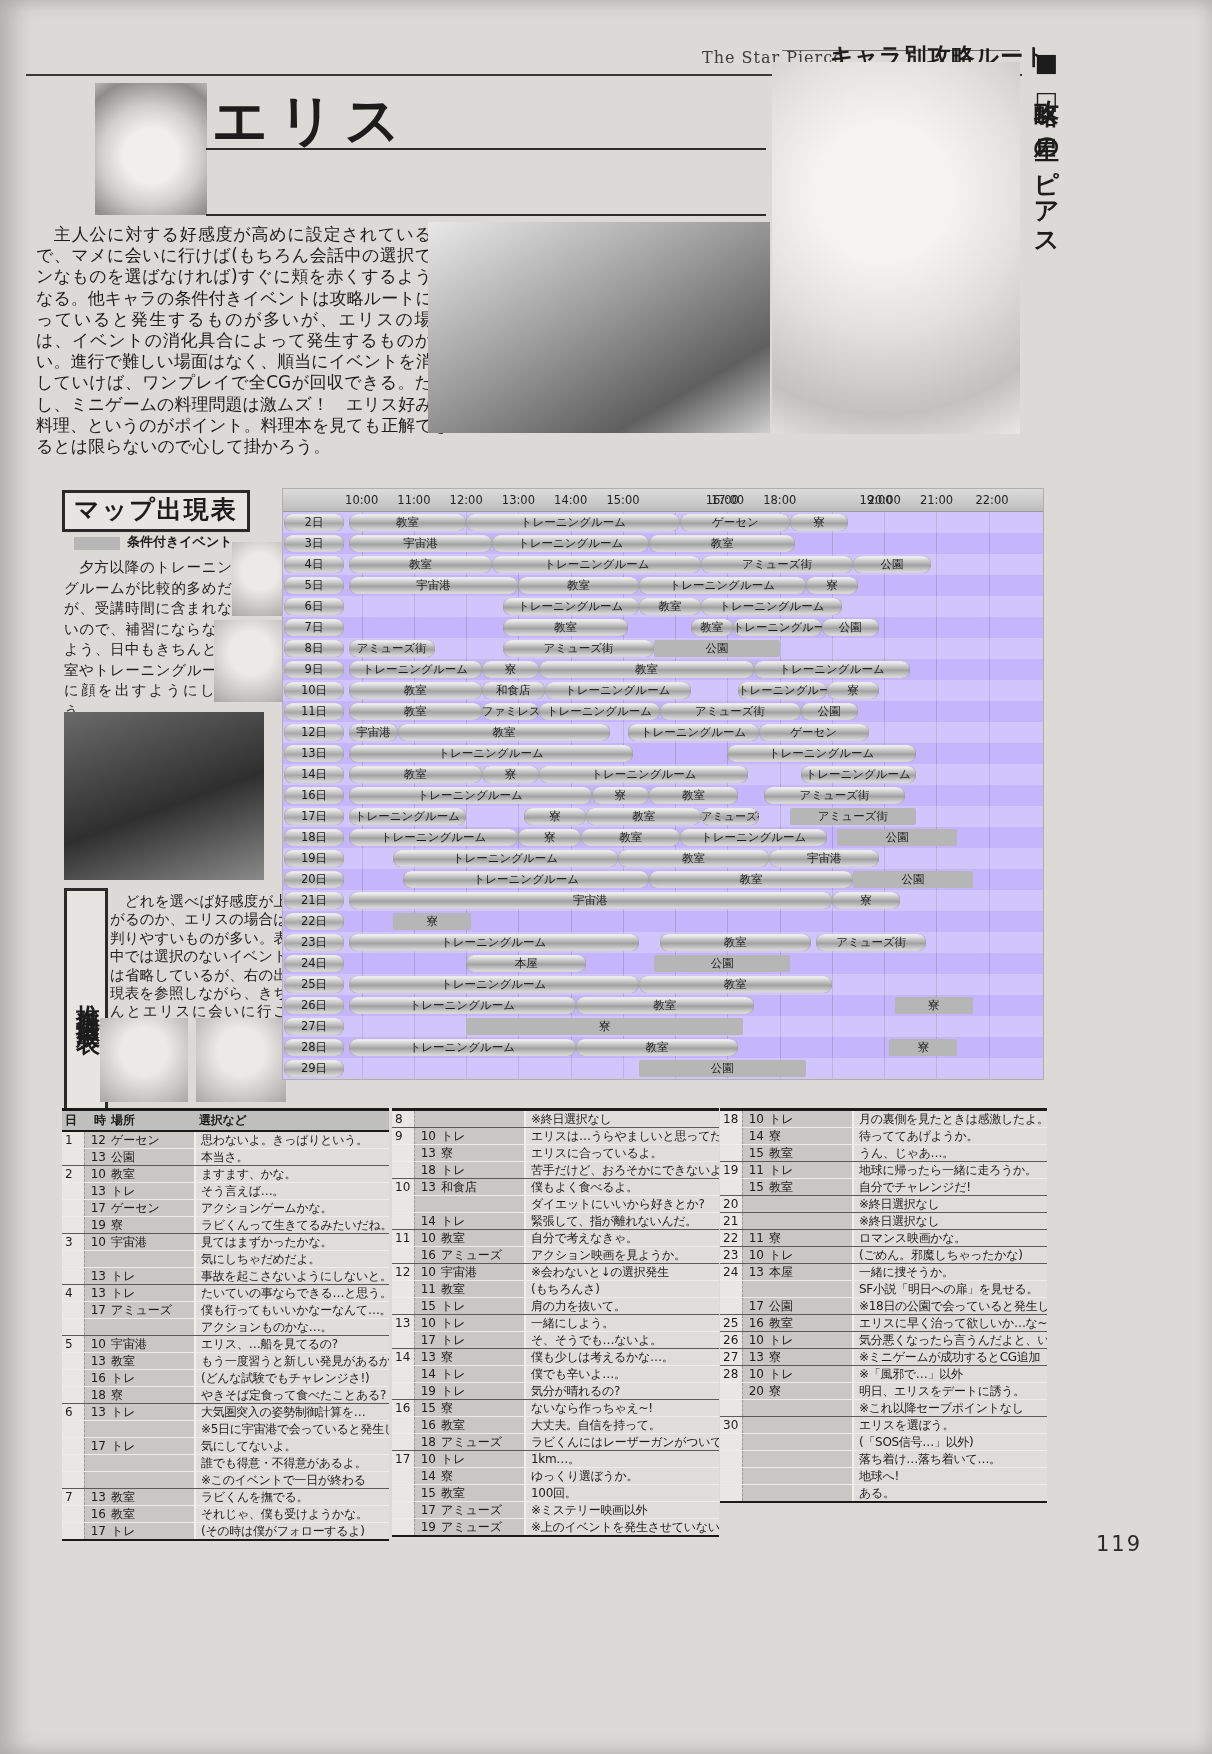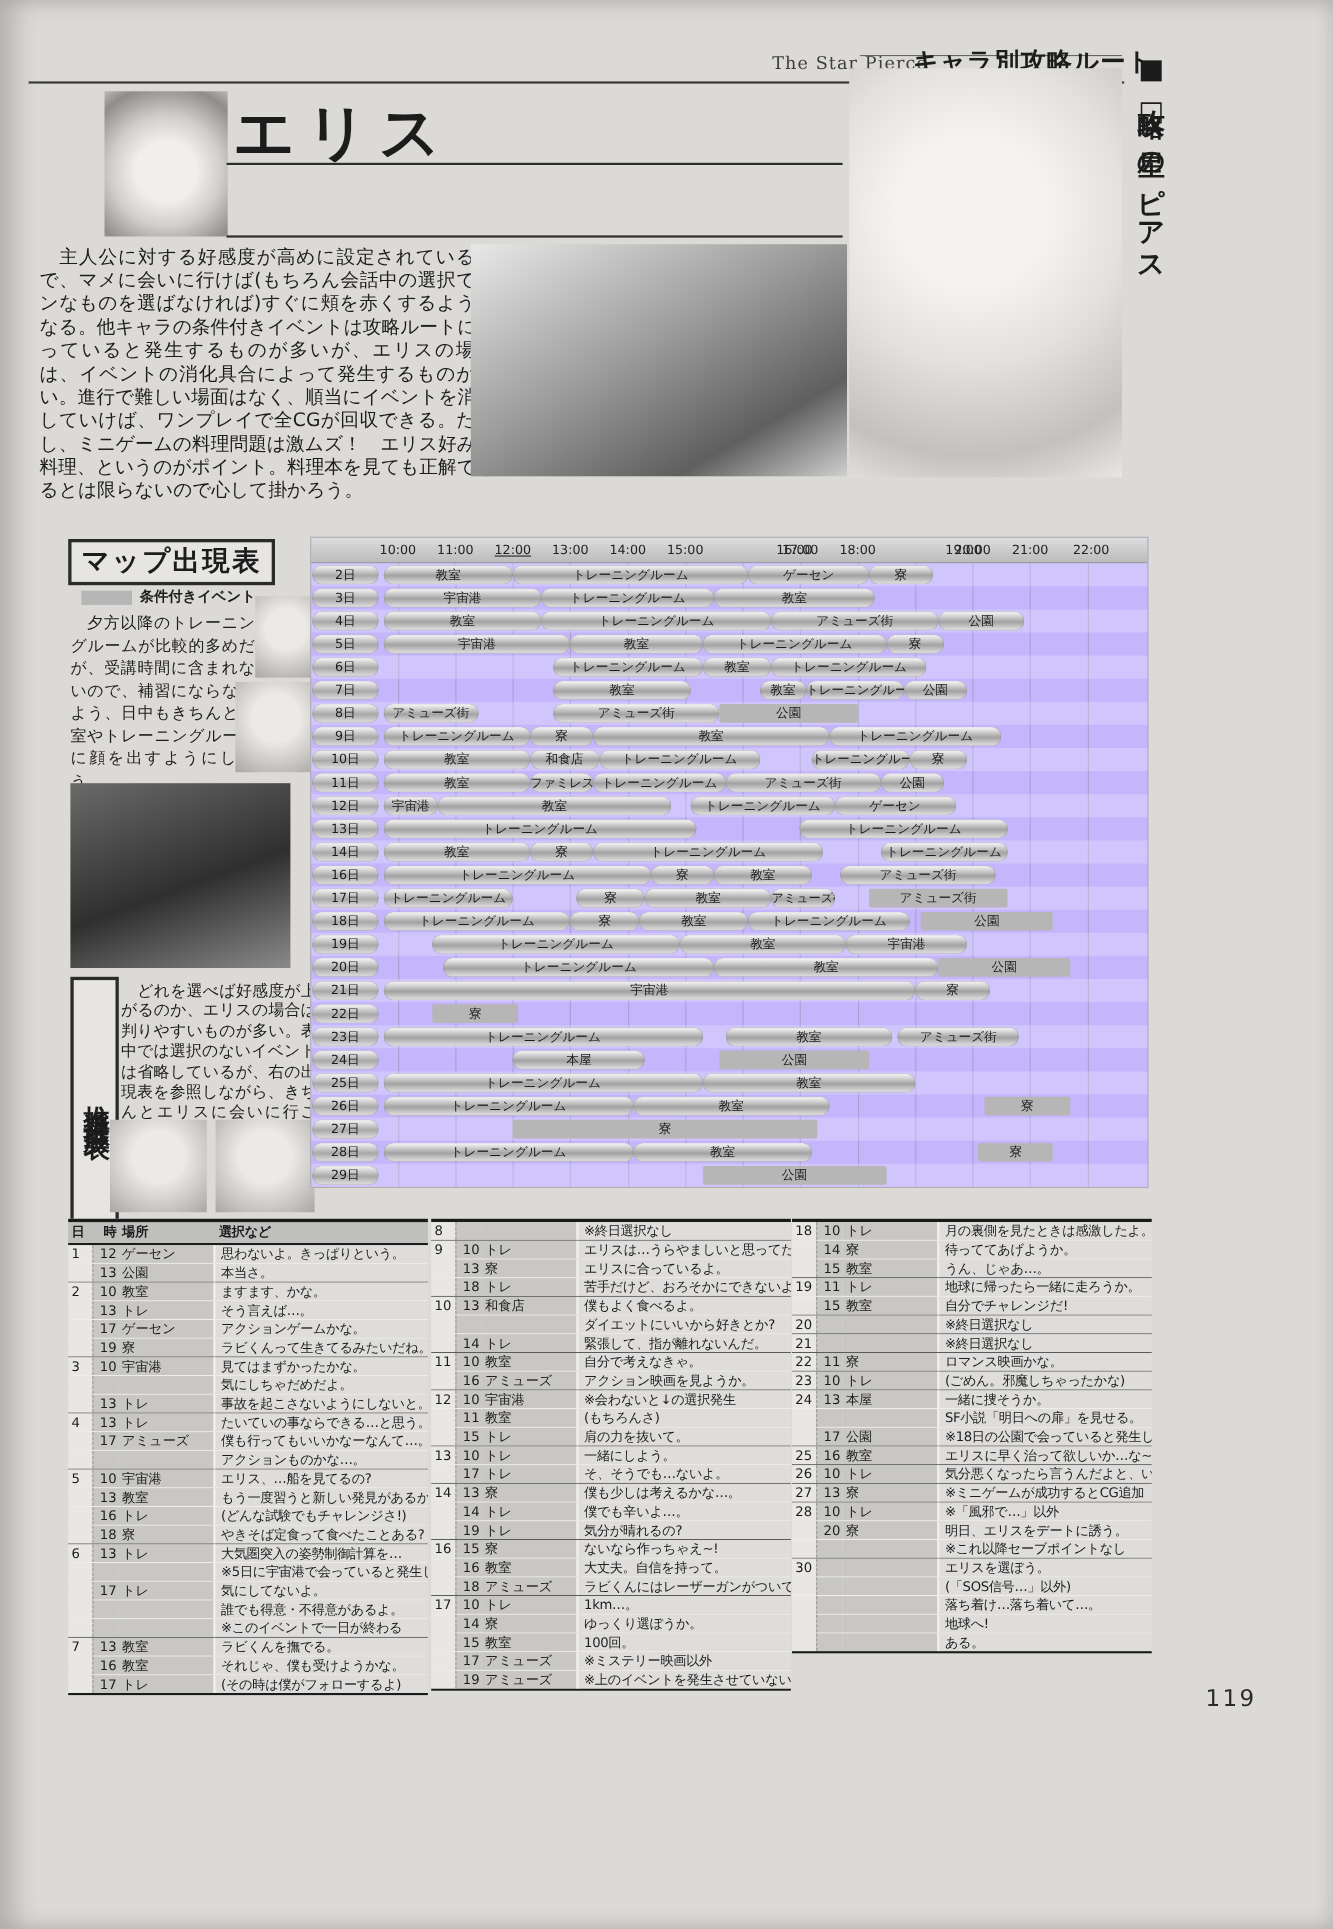--- a/index.html
+++ b/index.html
@@ -106,21 +106,21 @@
   <div class="ph dark" style="left:64px;top:712px;width:200px;height:168px;"></div>
   <div class="choice-head">推奨選択肢表</div>
   <div class="choice-note">　どれを選べば好感度が上がるのか、エリスの場合は判りやすいものが多い。表中では選択のないイベントは省略しているが、右の出現表を参照しながら、きちんとエリスに会いに行こう。</div>
   <div class="ph chibi" style="left:100px;top:1018px;width:88px;height:84px;"></div>
   <div class="ph chibi" style="left:196px;top:1018px;width:90px;height:84px;"></div>
 
   <div class="sched">
     <div class="sched-header">
         <span style="left: 78.6767px;">10:00</span>
         <span style="left: 130.932px;">11:00</span>
-        <span style="left: 183.188px; text-decoration: underline;">12:00</span>
+        <span style="left: 183.188px;">12:00</span>
         <span style="left: 235.444px;">13:00</span>
         <span style="left: 287.699px;">14:00</span>
         <span style="left: 339.955px;">15:00</span>
         <span style="left: 392.211px; margin-left: 47px;">16:00</span>
         <span style="left: 444.466px;">17:00</span>
         <span style="left: 496.722px;">18:00</span>
         <span style="left: 548.977px; margin-left: 44px;">19:00</span>
         <span style="left: 601.233px; text-align: center;">20:00</span>
         <span style="left: 653.489px;">21:00</span>
         <span style="left: 709px;">22:00</span>

